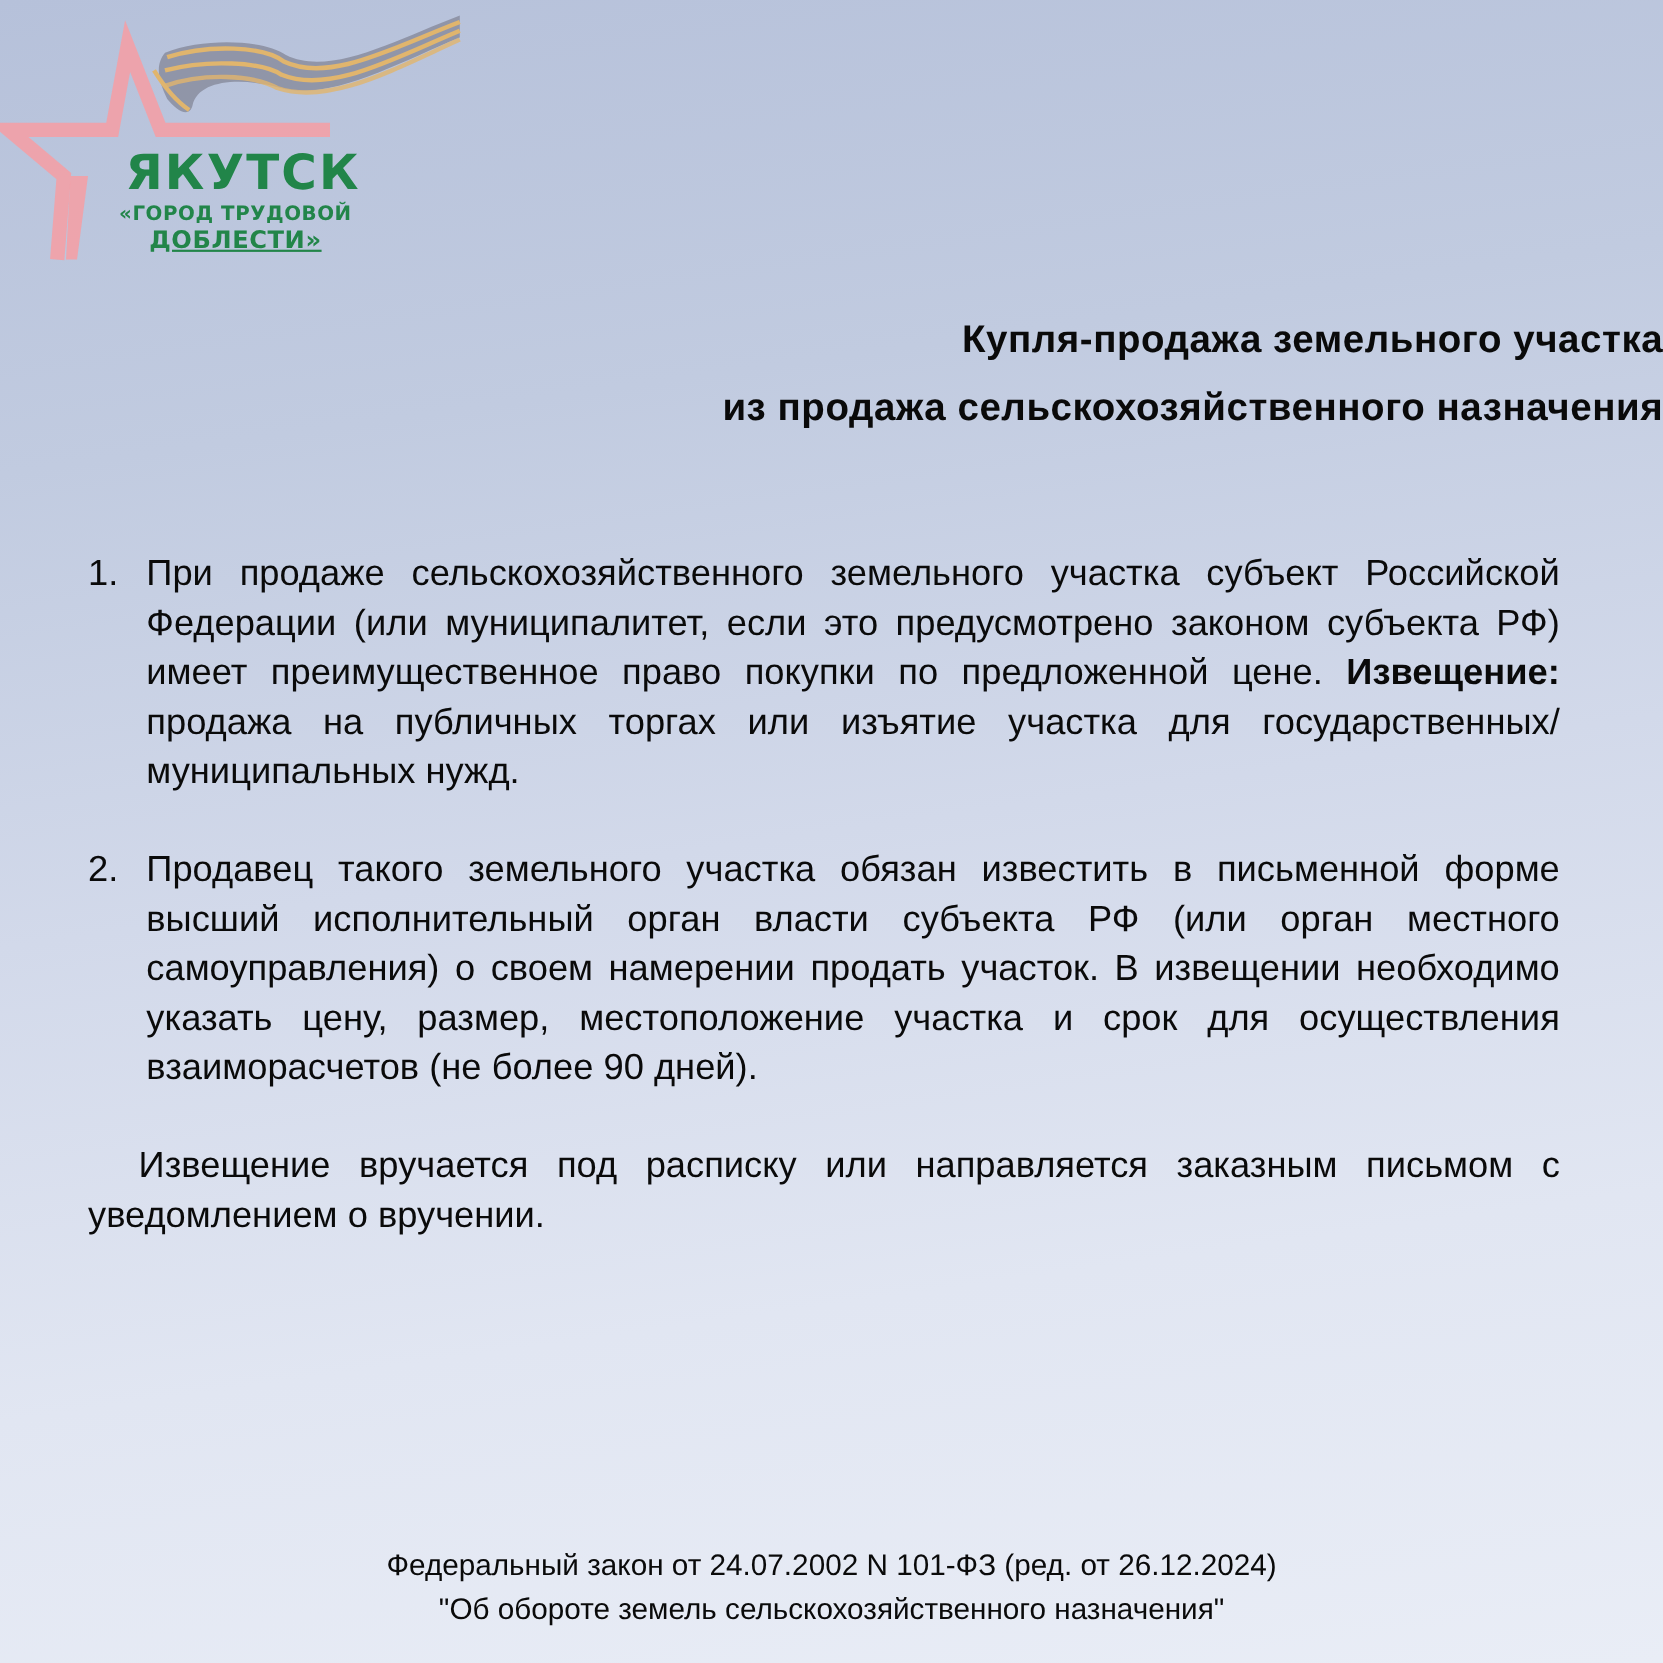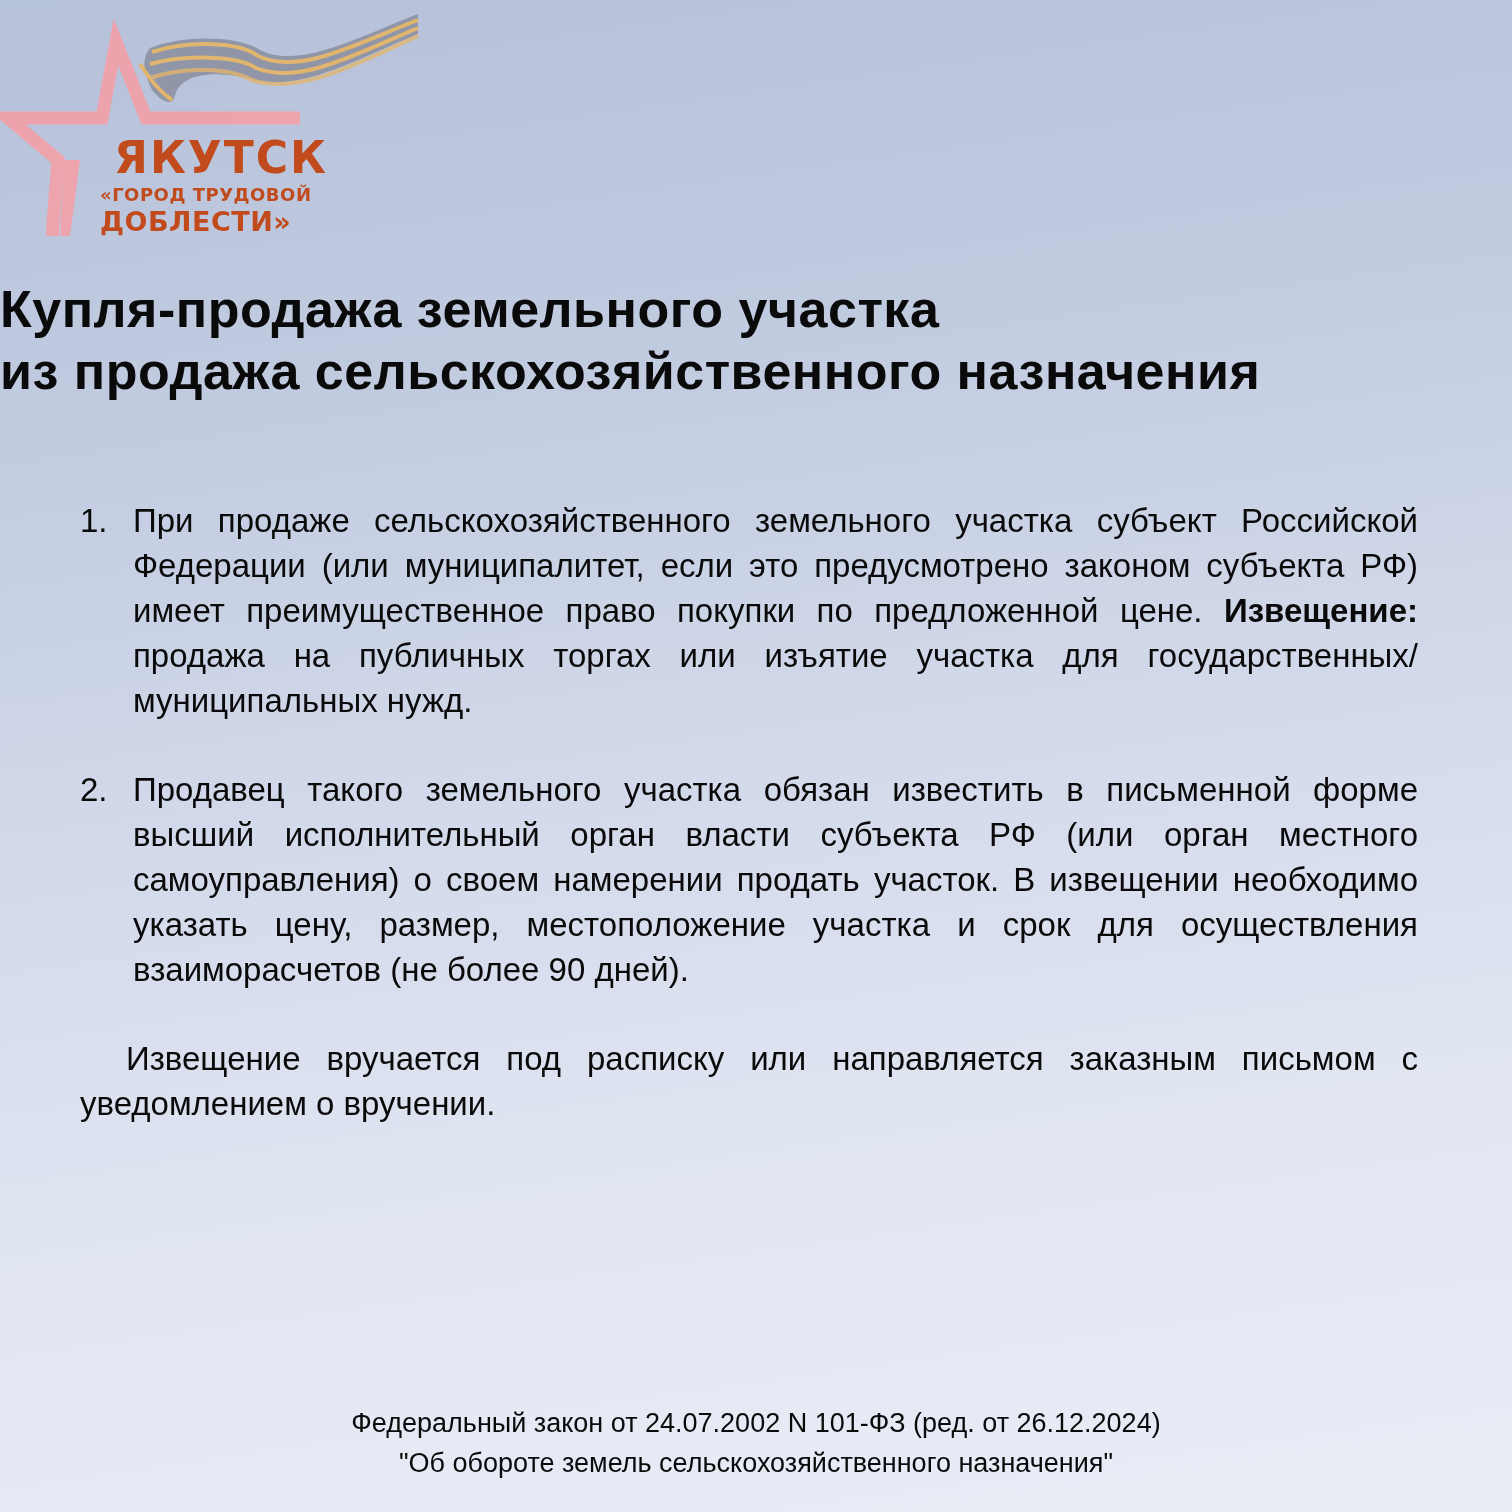--- a/index.html
+++ b/index.html
@@ -20,49 +20,51 @@
       left: 0;
       top: 0;
       width: 430px;
       height: 260px;
     }
     .logo svg { position: absolute; left: 0; top: 0; }
     .logo-text {
       position: absolute;
       left: 100px;
       top: 136px;
-      color: #c2410c;
+      color: #15803d;
       font-family: "DejaVu Sans", sans-serif;
       font-weight: bold;
       line-height: 1;
       opacity: 0.92;
+      text-align: center;
     }
     .logo-city {
       font-size: 44px;
       letter-spacing: 2px;
       margin-left: 14px;
     }
     .logo-sub {
       font-size: 18px;
       margin-top: 6px;
       letter-spacing: 0.5px;
     }
     .logo-sub2 {
-      font-size: 27px;
+      font-size: 22px;
       margin-top: 4px;
       letter-spacing: 0.5px;
+      text-decoration: underline;
     }
     .title {
       position: absolute;
       left: 0;
       right: 0;
       top: 278px;
-      text-align: left;
+      text-align: right;
       font-weight: bold;
-      font-size: 52px;
+      font-size: 35px;
       line-height: 62px;
       letter-spacing: 0.5px;
     }
     .item {
       display: flex;
       position: absolute;
       left: 80px;
       width: 1338px;
       font-size: 33px;
       line-height: 45px;

